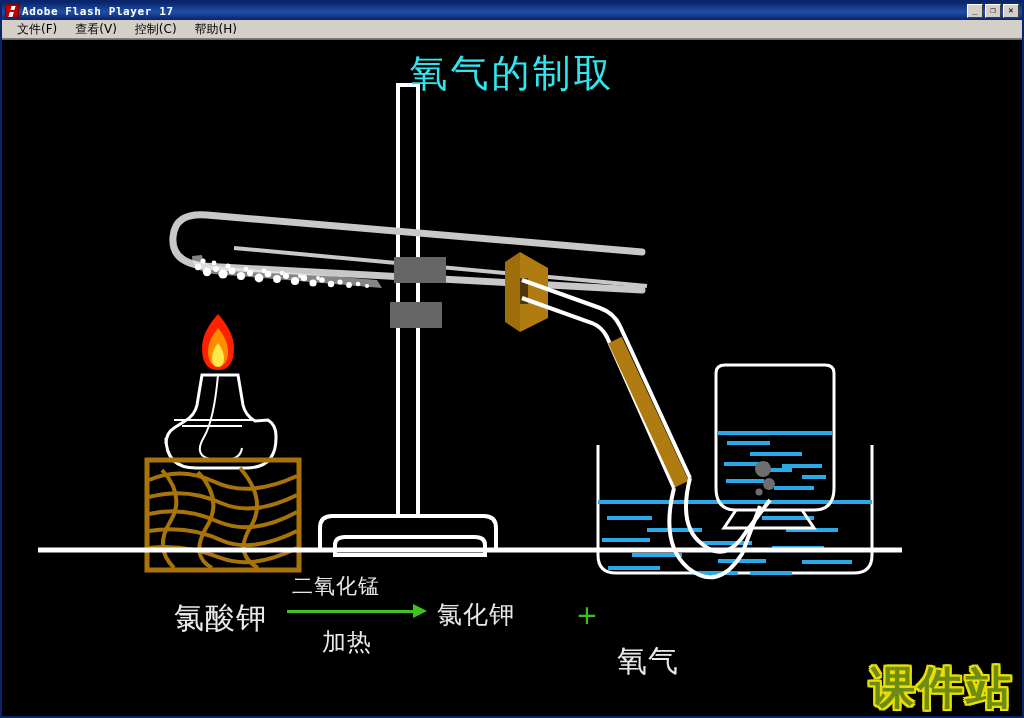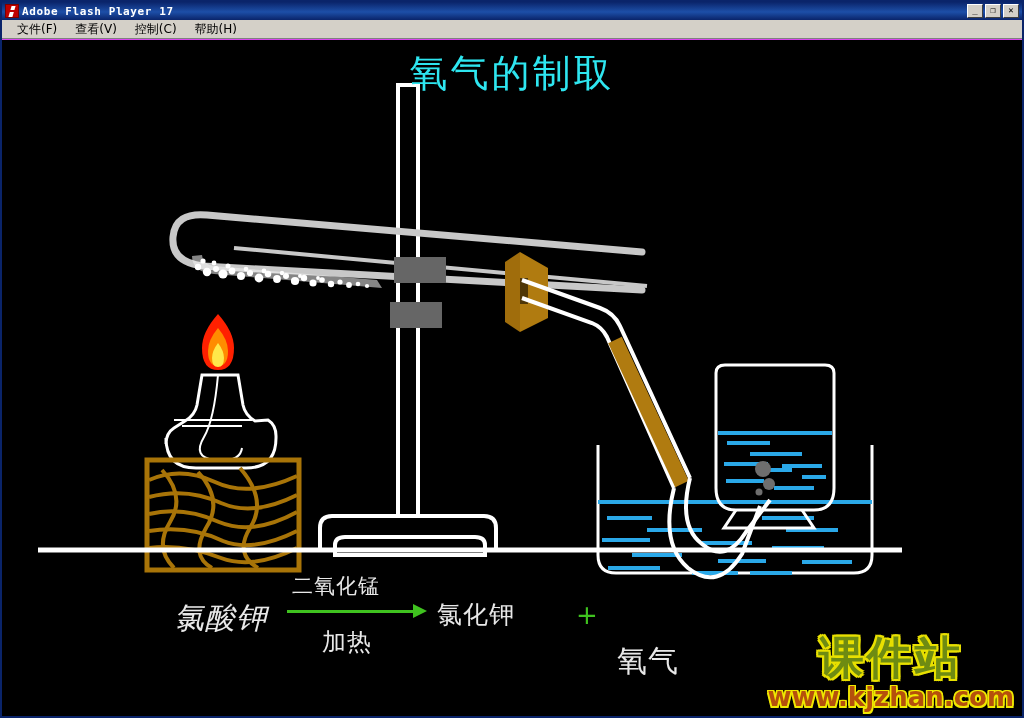--- a/index.html
+++ b/index.html
@@ -1,19 +1,19 @@
 <!DOCTYPE html>
 <html><head>
 <meta charset="utf-8">
 <style>
   html,body{margin:0;padding:0;background:#000;}
   body{width:1024px;height:718px;overflow:hidden;
        font-family:"Liberation Sans","DejaVu Sans",sans-serif;}
 
-  #app{position:relative;width:1024px;height:718px;background:#d946ef;
+  #app{position:relative;width:1024px;height:718px;background:#a16207;
        border:2px solid #0a246a;box-sizing:border-box;}
 
   
   .titlebar{position:absolute;left:0;top:0;width:100%;height:18px;
             background:linear-gradient(to bottom,#0a246a 0%,#1d4fa8 55%,#0a246a 100%);
             display:flex;align-items:center;box-sizing:border-box;padding:0 2px;}
   .flashicon{width:14px;height:14px;background:#c00000;position:relative;
              margin:0 3px 0 1px;flex:none;border:1px solid #7a0000;box-sizing:border-box;}
   .flashicon:after{content:"";position:absolute;left:4px;top:1px;width:4px;height:11px;
              background:#fff;transform:skewX(-16deg);}
@@ -43,21 +43,21 @@
          overflow:hidden;}
   .stage svg{display:block;}
 
   .title-cn{position:absolute;left:0;top:8px;width:100%;text-align:center;
             color:#2ee6f0;font-size:38px;letter-spacing:3px;
             font-family:"DejaVu Sans","Liberation Sans",sans-serif;}
 
   
   .eq{position:absolute;left:150px;top:530px;width:620px;height:90px;
       color:#e8e8e8;font-family:"DejaVu Sans","Liberation Sans",sans-serif;}
-  .eq-left{position:absolute;left:22px;top:28px;font-size:30px;letter-spacing:1px;font-style:italic;}
+  .eq-left{position:absolute;left:22px;top:28px;font-size:30px;letter-spacing:1px;}
   .eq-over{position:absolute;left:140px;top:2px;font-size:21px;letter-spacing:1px;}
   .eq-under{position:absolute;left:170px;top:56px;font-size:24px;letter-spacing:1px;}
   .eq-arrow{position:absolute;left:135px;top:40px;width:128px;height:3px;background:#3fc21f;}
   .eq-arrow:after{content:"";position:absolute;right:-12px;top:-6px;
       border-left:14px solid #3fc21f;border-top:7px solid transparent;
       border-bottom:7px solid transparent;}
   .eq-right{position:absolute;left:285px;top:28px;font-size:25px;letter-spacing:1px;}
   .eq-plus{position:absolute;left:424px;top:30px;font-size:26px;color:#3fc21f;}
   .eq-o2{position:absolute;left:465px;top:28px;font-size:30px;letter-spacing:1px;margin-top:43px;}
 
@@ -261,17 +261,16 @@
       <div class="eq-over">二氧化锰</div>
       <div class="eq-arrow"></div>
       <div class="eq-under">加热</div>
       <div class="eq-right">氯化钾</div>
       <div class="eq-plus">+</div>
       <div class="eq-o2">氧气</div>
     </div>
 
     <div class="wm">
       <div class="wm-cn">课件站</div>
-      <div class="wm-url">www.kjzhan.com</div>
     </div>
 
   </div>
 </div>
 
 </body></html>

